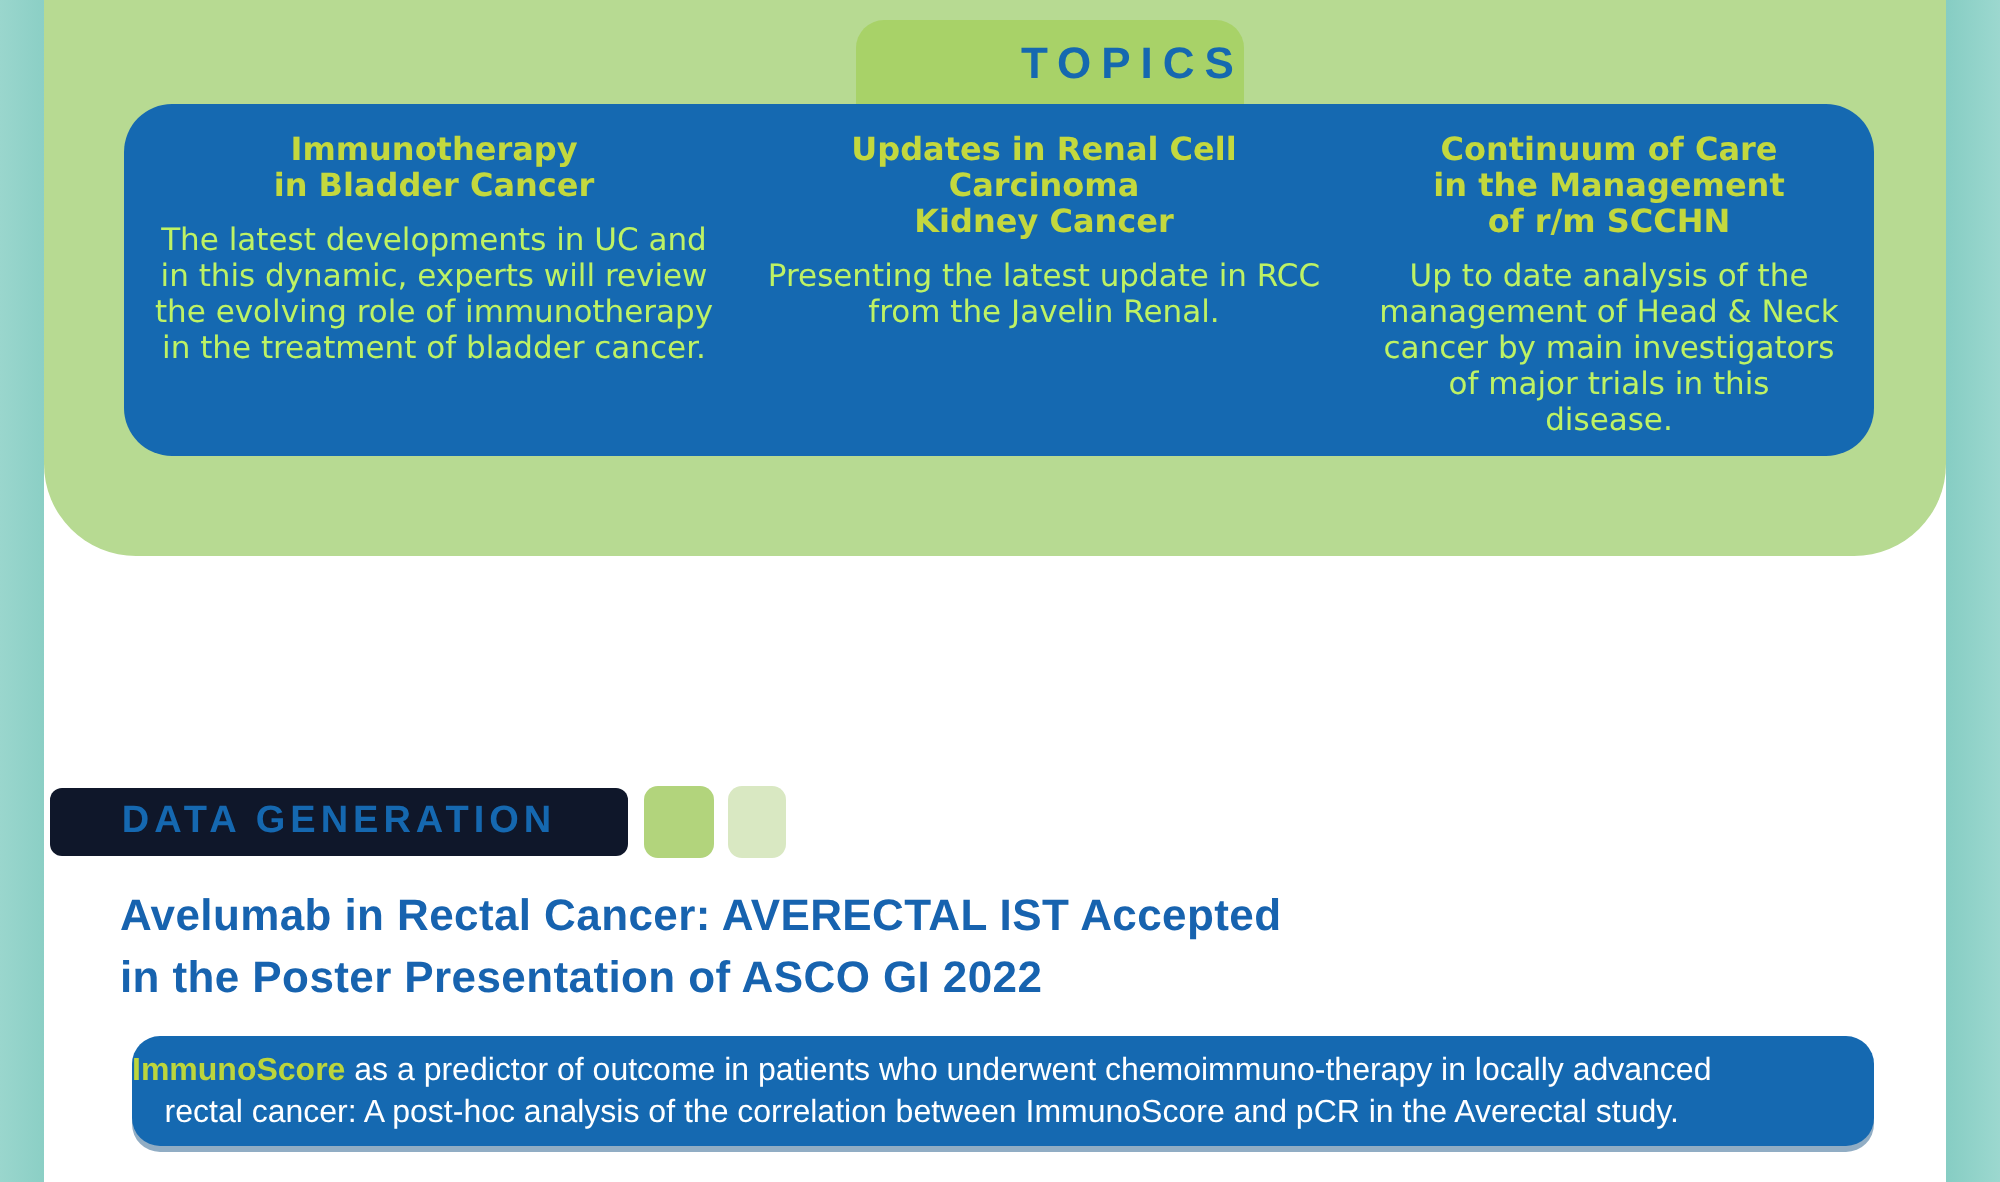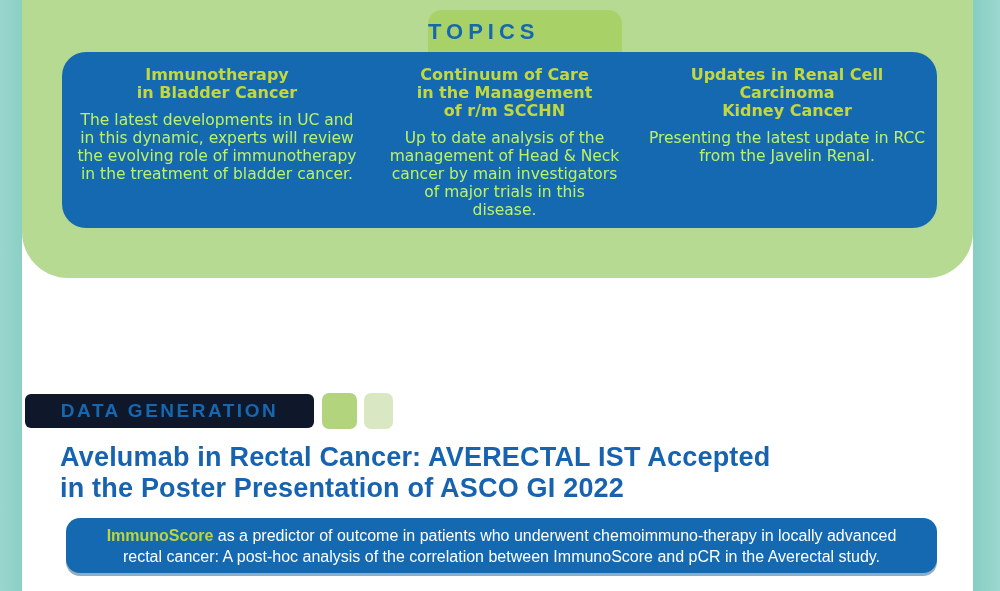--- a/index.html
+++ b/index.html
@@ -10,21 +10,21 @@
   .teal-strip{position:absolute;top:0;height:591px;}
   .teal-left{left:0;width:22px;background:linear-gradient(to right,#9ad6cd,#8bcfc5);}
   .teal-right{left:973px;width:27px;background:linear-gradient(to right,#86cdc3,#9cd8cf);}
 
   
   .green-panel{position:absolute;left:22px;top:0;width:951px;height:278px;
     background:#b7da92;border-radius:0 0 46px 46px;}
 
   
   .topics-tab{position:absolute;left:428px;top:10px;width:194px;height:60px;
-    background:#a8d268;border-radius:14px 14px 0 0;display:flex;justify-content:flex-start;}
+    background:#a8d268;border-radius:14px 14px 0 0;display:flex;justify-content:flex-end;}
   .topics-tab span{margin-top:9px;font-family:"Liberation Sans",sans-serif;font-weight:bold;
     font-size:22px;letter-spacing:5px;color:#1568b0;}
 
   
   .blue-panel{position:absolute;left:62px;top:52px;width:875px;height:176px;
     background:#1569b1;border-radius:24px;display:flex;box-sizing:border-box;padding-top:14px;}
   .topic-col{box-sizing:border-box;text-align:center;padding:0 8px;}
   .topic-col.c1{width:310px;}
   .topic-col.c2{width:300px;}
   .topic-col.c3{width:265px;}
@@ -35,27 +35,27 @@
   
   .dg-box{position:absolute;left:25px;top:394px;width:289px;height:34px;background:#0f172a;
     border-radius:6px;display:flex;align-items:center;justify-content:center;}
   .dg-box span{font-family:"Liberation Sans",sans-serif;font-weight:bold;font-size:19px;
     letter-spacing:2.5px;color:#1568b0;}
   .sq{position:absolute;top:393px;height:36px;border-radius:7px;}
   .sq1{left:322px;width:35px;background:#b2d47c;}
   .sq2{left:364px;width:29px;background:#d9e8c2;}
 
   .main-title{position:absolute;left:60px;top:442px;margin:0;white-space:pre-line;
-    font-family:"Liberation Sans",sans-serif;font-weight:bold;font-size:27px;line-height:31px;
+    font-family:"Liberation Sans",sans-serif;font-weight:bold;font-size:22px;line-height:31px;
     color:#1763af;letter-spacing:0.2px;}
 
   
   .banner{position:absolute;left:66px;top:518px;width:871px;height:55px;background:#1569b1;
     border-radius:14px;box-shadow:0 3px 0 rgba(12,73,125,0.45);
-    display:flex;align-items:center;justify-content:center;}
+    display:flex;align-items:center;}
   .banner-text{white-space:pre-line;text-align:center;font-family:"Liberation Sans",sans-serif;
     font-size:16px;line-height:21px;color:#ffffff;max-width:850px;}
   .banner-text .hl{font-weight:bold;color:#bcd53c;}
 </style>
 </head>
 <body>
 
 <div class="stage">
 
   <div class="teal-strip teal-left"></div>
@@ -69,35 +69,35 @@
 
   <div class="blue-panel">
     <div class="topic-col c1">
       <div class="topic-title">Immunotherapy
 in Bladder Cancer</div>
       <div class="topic-body">The latest developments in UC and
 in this dynamic, experts will review
 the evolving role of immunotherapy
 in the treatment of bladder cancer.</div>
     </div>
+    <div class="topic-col c2">
+      <div class="topic-title">Updates in Renal Cell Carcinoma
+Kidney Cancer</div>
+      <div class="topic-body">Presenting the latest update in RCC
+from the Javelin Renal.</div>
+    </div>
     <div class="topic-col c3">
       <div class="topic-title">Continuum of Care
 in the Management
 of r/m SCCHN</div>
       <div class="topic-body">Up to date analysis of the
 management of Head &amp; Neck
 cancer by main investigators
 of major trials in this
 disease.</div>
-    </div>
-    <div class="topic-col c2">
-      <div class="topic-title">Updates in Renal Cell Carcinoma
-Kidney Cancer</div>
-      <div class="topic-body">Presenting the latest update in RCC
-from the Javelin Renal.</div>
     </div>
   </div>
 
   <div class="dg-box">
     <span>DATA GENERATION</span>
   </div>
   <div class="sq sq1"></div>
   <div class="sq sq2"></div>
 
   <h1 class="main-title">Avelumab in Rectal Cancer: AVERECTAL IST Accepted

